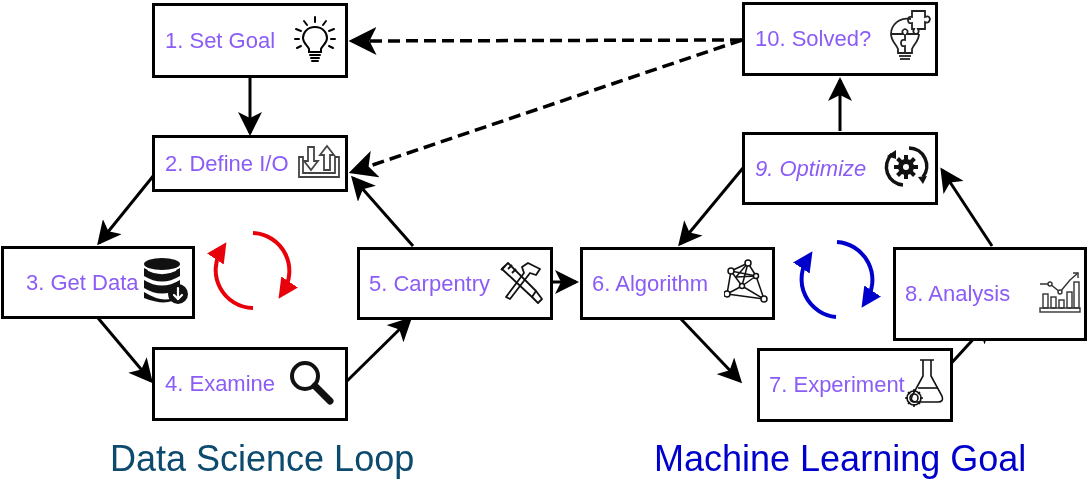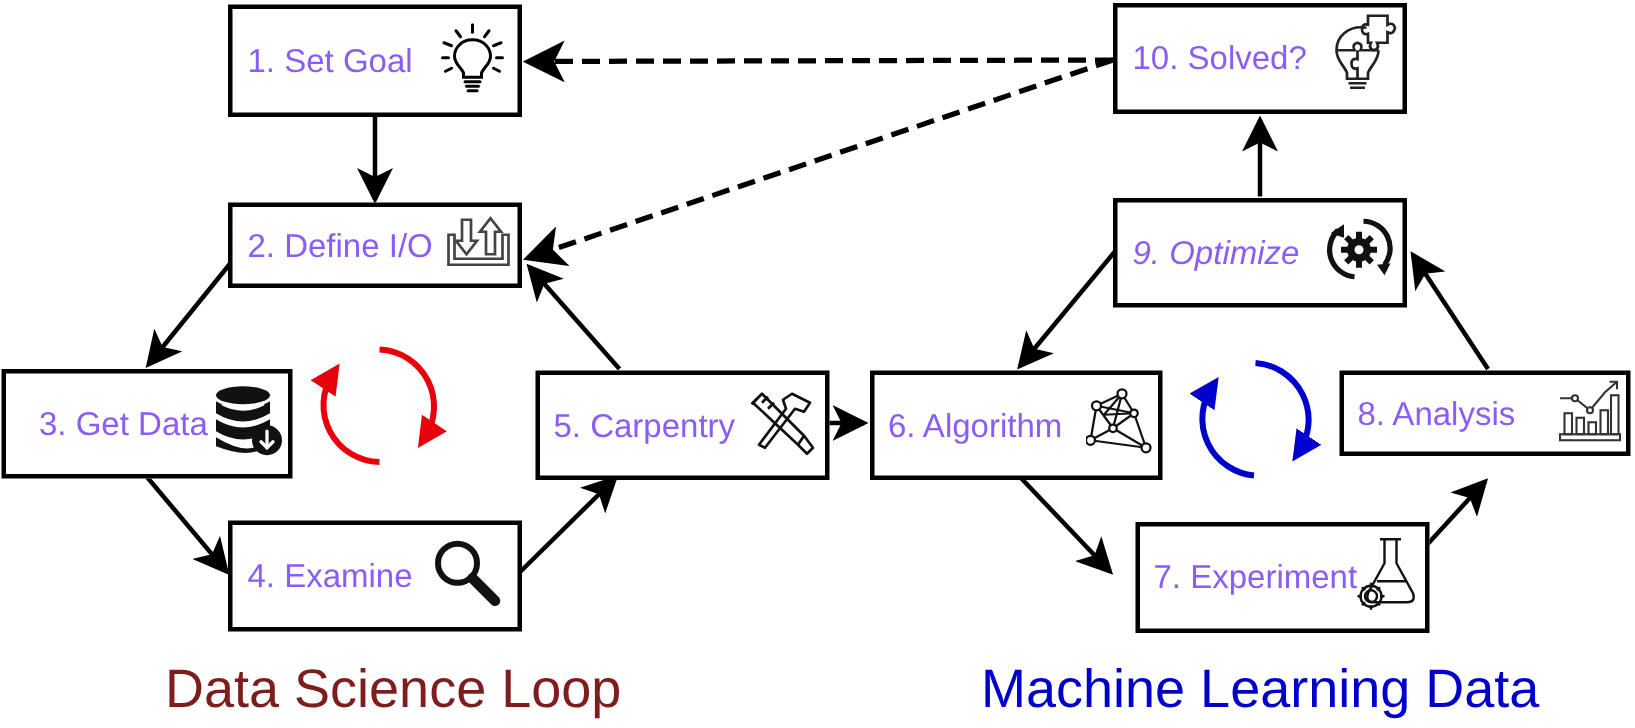--- a/index.html
+++ b/index.html
@@ -170,21 +170,21 @@
         <path d="M16 2 L30 2 M19 2 L19 18 L8 38 Q6 44 12 44 L34 44 Q40 44 38 38 L27 18 L27 2"></path>
         <line x1="14" y1="30" x2="34" y2="30"></line>
         <circle cx="10" cy="40" r="4"></circle>
         <path d="M10 31 L10 34 M10 46 L10 49 M1 40 L4 40 M16 40 L19 40 M4 34 L6 36 M14 44 L16 46 M4 46 L6 44 M14 36 L16 34"></path>
         <circle cx="10" cy="40" r="7"></circle>
       </g>
     </svg>
   </span>
 </div>
 
-<div class="node" style="left:893px;top:247px;width:194px;height:57px;">
+<div class="node" style="left:893px;top:247px;width:194px;height:94px;">
   <span class="label" style="left:9px;">8. Analysis</span>
   <span class="icon" style="left:142px;">
     <svg width="44" height="44" viewBox="0 0 44 44">
       <g stroke="#333" stroke-width="1.4" fill="none">
         <rect x="2" y="38" width="40" height="4"></rect>
         <rect x="5" y="24" width="5" height="14"></rect>
           <rect x="13" y="27" width="5" height="11"></rect>
         <rect x="21" y="30" width="5" height="8"></rect>
           <rect x="29" y="22" width="5" height="16"></rect>
         <rect x="36" y="12" width="5" height="26"></rect>
@@ -228,14 +228,14 @@
         <path d="M25 2 L38 2 L38 8 Q42 6 43 10 Q42 15 38 13 L38 20 L31 20 Q33 24 29 25 Q25 24 27 20 L25 20 L25 14 Q21 15 21 11 Q21 7 25 8 Z"></path>
         <path d="M4 25 L16 25 Q14 21 18 20 Q22 21 20 25 L32 25"></path>
         <path d="M18 25 L18 31 Q14 30 14 34 Q14 38 18 37 L18 44"></path>
         <line x1="12" y1="47" x2="24" y2="47"></line>
           <line x1="13" y1="50" x2="23" y2="50"></line>
       </g>
     </svg>
   </span>
 </div>
 
-<div class="loop-title" style="left:110px;top:438px;color:#7f1d1d;">Data Science Loop</div>
-<div class="loop-title" style="left:654px;top:438px;color:#0000cc;">Machine Learning Data</div>
+<div class="loop-title" style="left:110px;top:438px;color:#0c4a6e;">Data Science Loop</div>
+<div class="loop-title" style="left:654px;top:438px;color:#0000cc;">Machine Learning Goal</div>
 
 </body></html>

